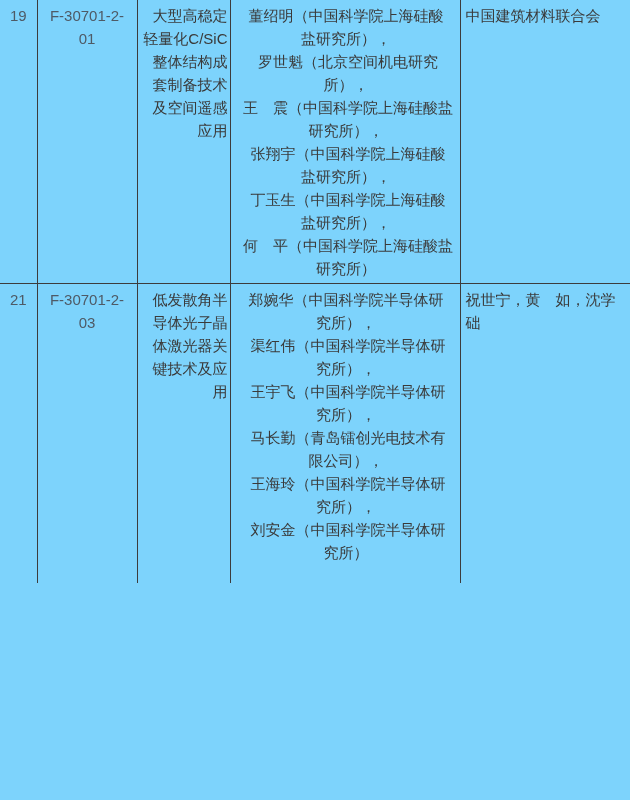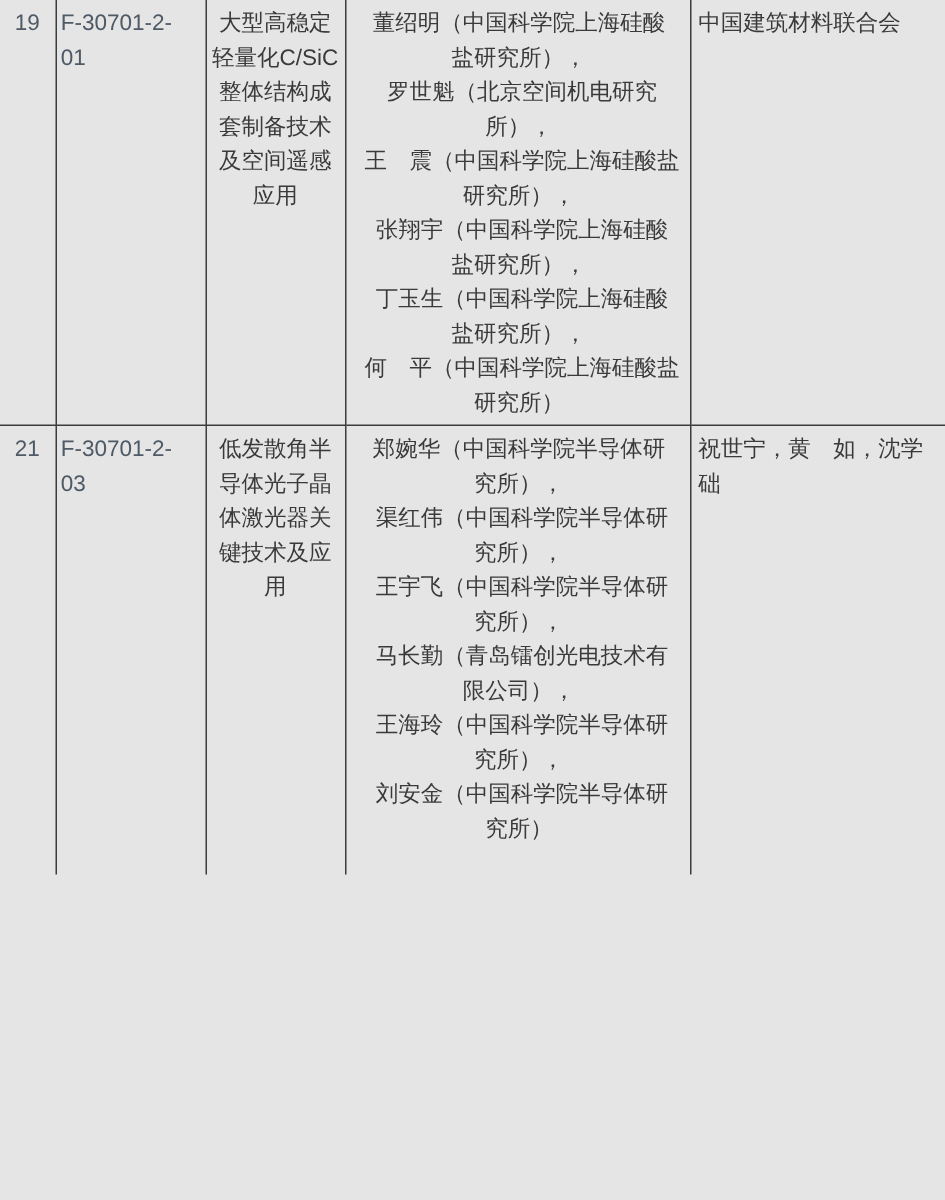--- a/index.html
+++ b/index.html
@@ -5,21 +5,21 @@
   html, body { margin: 0; padding: 0; }
   body {
     background: #ffffff;
     font-family: "Liberation Sans", sans-serif;
   }
   .page {
     position: relative;
     width: 630px;
     height: 800px;
     overflow: hidden;
-    background: #e5e5e5;
+    background: #7dd3fc;
   }
   table.nom-table {
     border-collapse: collapse;
     table-layout: fixed;
     width: 630px;
   }
   td {
     border-right: 1px solid #3c3c3c;
     border-bottom: 1px solid #3c3c3c;
     vertical-align: top;
@@ -35,25 +35,26 @@
   tr.row-last td { border-bottom: none; }
   tr.row-19 { height: 283px; }
   tr.row-20 { height: 240px; }
   tr.row-21 { height: 300px; }
   td.col-no {
     text-align: center;
     color: #4e5a66;
     padding-left: 2px; padding-right: 2px;
   }
   td.col-code {
+    text-align: center;
     color: #4e5a66;
     padding-left: 3px; padding-right: 3px;
   }
   td.col-title {
-    text-align: center;
+    text-align: right;
     padding-left: 2px; padding-right: 2px;
   }
   td.col-people {
     text-align: center;
     padding-left: 7px; padding-right: 5px;
   }
   td.col-nominator {
     text-align: left;
     padding-left: 5px; padding-right: 5px;
   }

